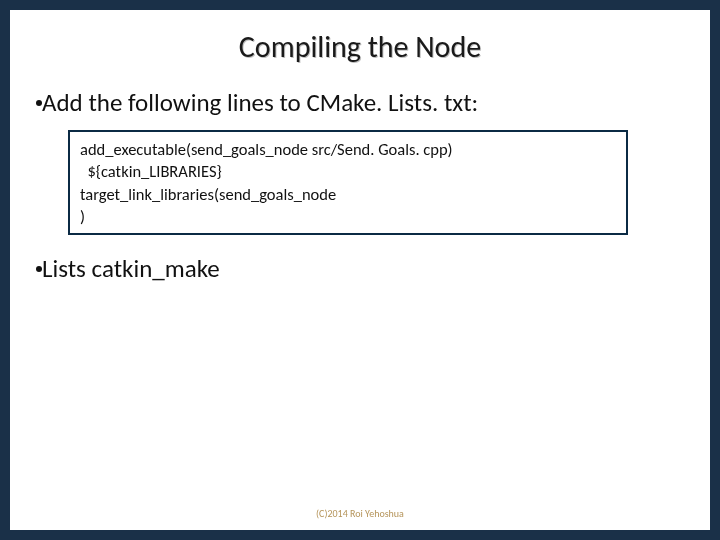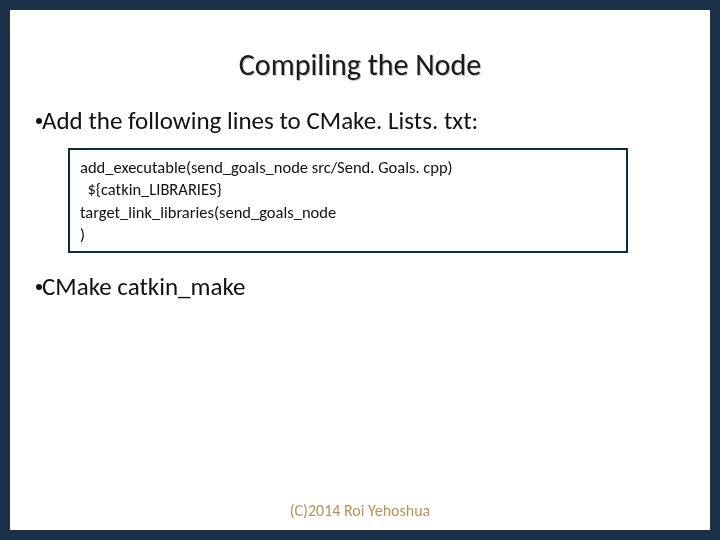--- a/index.html
+++ b/index.html
@@ -9,21 +9,21 @@
     font-family: Calibri, "Segoe UI", Arial, sans-serif;
     display: flex;
     align-items: center;
     justify-content: center;
   }
   .slide {
     width: 700px;
     height: 520px;
     background: #ffffff;
     position: relative;
-    padding: 36px 24px 0 24px;
+    padding: 18px 24px 0 24px;
   }
   .title {
     text-align: center;
     font-size: 30px;
     font-weight: 400;
     color: #1a1a1a;
     text-shadow: 1px 1px 0 rgba(0,0,0,0.25);
     margin-bottom: 22px;
   }
   .bullet-row {
@@ -56,21 +56,21 @@
     color: #111;
     white-space: pre;
     line-height: 1.35;
   }
   .footer {
     position: absolute;
     bottom: 10px;
     left: 0;
     right: 0;
     text-align: center;
-    font-size: 16px;
+    font-size: 10px;
     color: #b5945a;
   }
 </style>
 </head>
 <body>
 
 <div class="slide">
 
   <h1 class="title">Compiling the Node</h1>
 
@@ -81,18 +81,18 @@
 
   <div class="code-box">
     <div class="code-line">add_executable(send_goals_node src/Send. Goals. cpp)</div>
     <div class="code-line">  ${catkin_LIBRARIES}</div>
     <div class="code-line">target_link_libraries(send_goals_node</div>
     <div class="code-line">)</div>
   </div>
 
   <div class="bullet-row">
     <span class="bullet-dot"></span>
-    <span class="bullet-text">CMake catkin_make</span>
+    <span class="bullet-text">Lists catkin_make</span>
   </div>
 
   <div class="footer">(C)2014 Roi Yehoshua</div>
 
 </div>
 
 </body></html>

